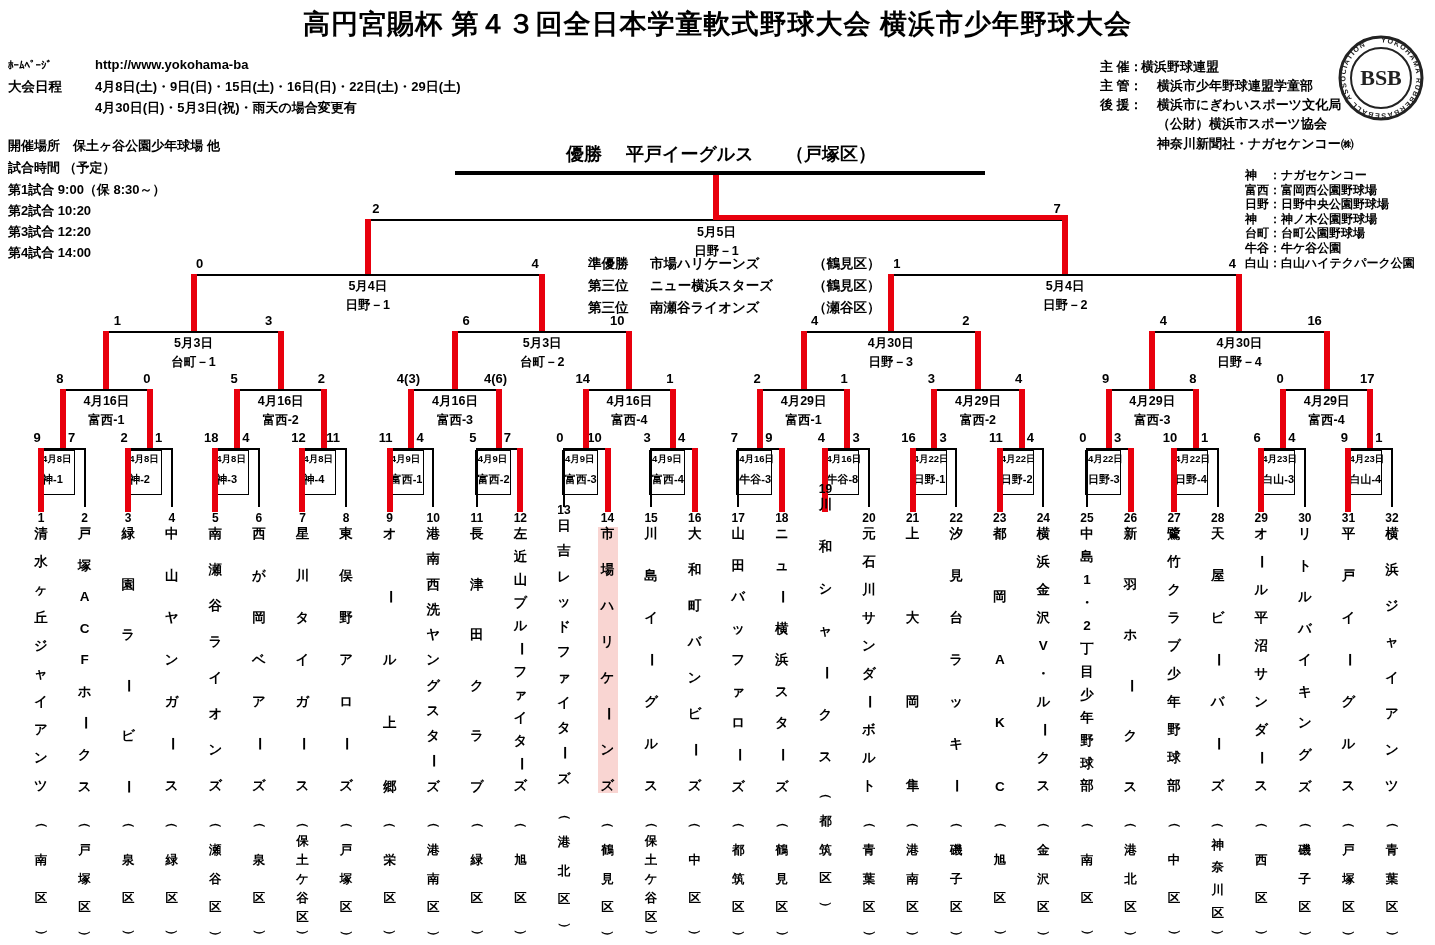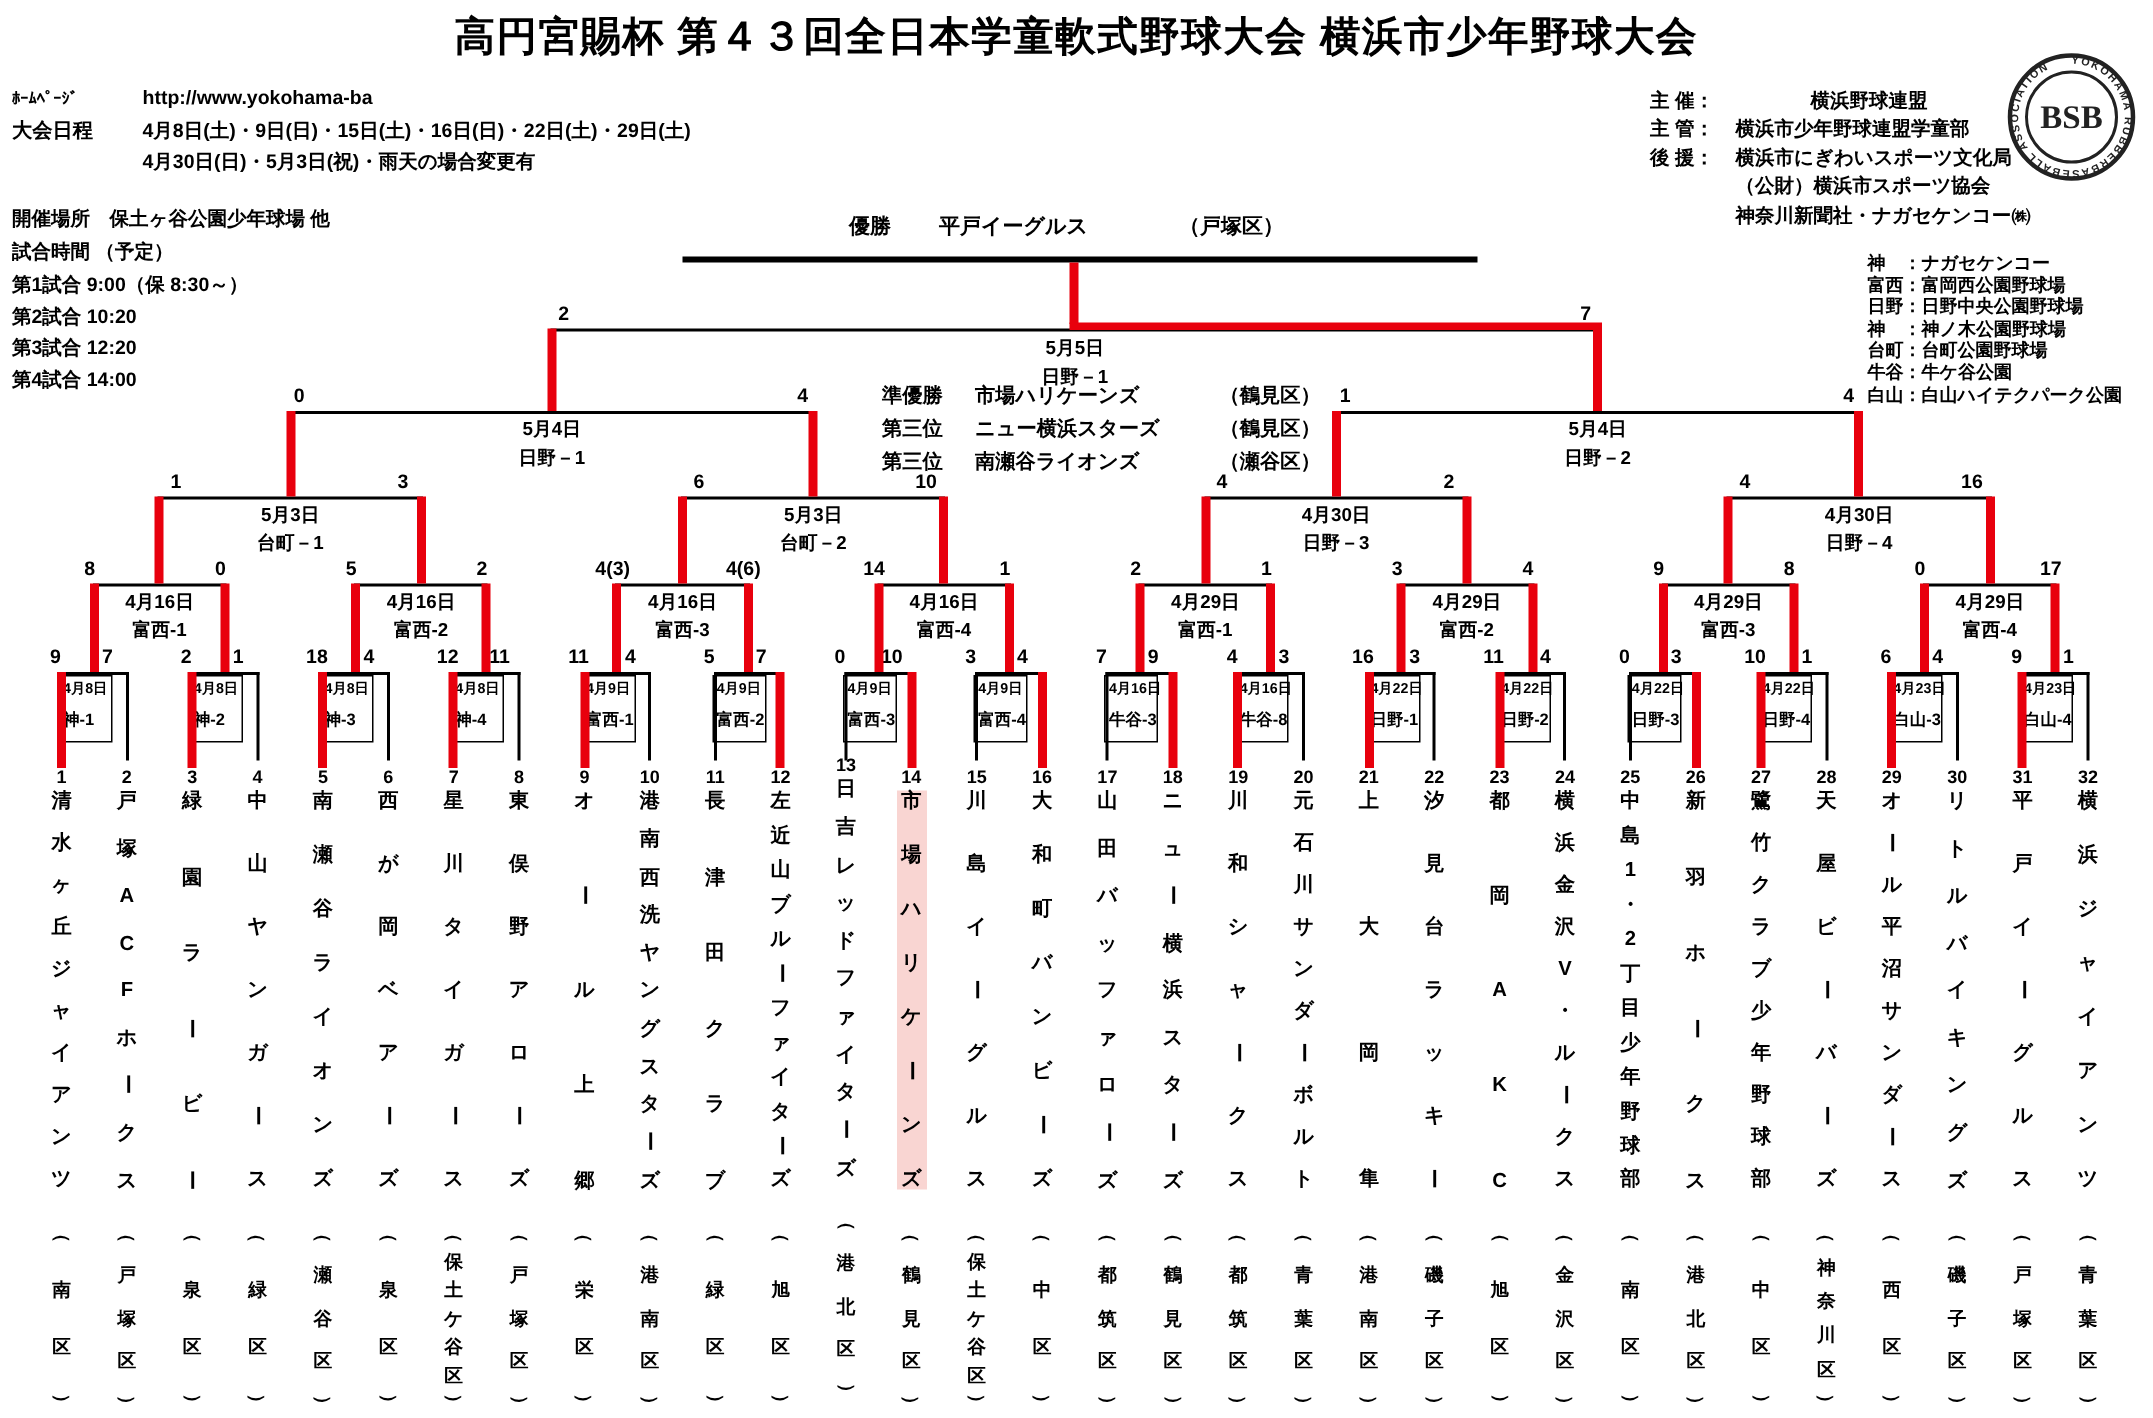--- a/index.html
+++ b/index.html
@@ -5,21 +5,21 @@
   html,body{margin:0;padding:0;background:#fff;}
   .sheet{position:relative;width:1435px;height:945px;background:#fff;overflow:hidden;
          font-family:"Liberation Sans","DejaVu Sans",sans-serif;color:#000;}
   .abs{position:absolute;white-space:nowrap;}
   .b{font-weight:bold;}
   .title{left:0;right:0;top:6px;text-align:center;font-size:27px;font-weight:bold;letter-spacing:1px;}
   .small{font-size:11px;}
   .info{font-size:13px;font-weight:bold;}
   .org-label{font-size:13px;font-weight:bold;}
   .legend-row{font-size:12px;font-weight:bold;line-height:14.6px;}
-  .champ-row{font-size:14px;font-weight:bold;text-align:right;}
+  .champ-row{font-size:18px;font-weight:bold;text-align:right;}
   .stand-row{font-size:13.5px;font-weight:bold;}
   .line{position:absolute;}
   .mlabel{position:absolute;transform:translateX(-50%);font-size:12.5px;font-weight:bold;
           white-space:nowrap;text-align:center;}
   .score{position:absolute;transform:translateX(-50%);font-size:13px;font-weight:bold;white-space:nowrap;}
   .r1box{position:absolute;width:36px;height:45px;border:1px solid #000;background:#fff;box-sizing:border-box;}
   .r1date{position:absolute;top:2px;left:2px;font-size:9.5px;font-weight:bold;white-space:nowrap;}
   .r1venue{position:absolute;top:21px;left:2px;font-size:11px;font-weight:bold;white-space:nowrap;}
   .tcol{position:absolute;width:32px;height:431px;display:flex;flex-direction:column;align-items:center;}
   .tnum{font-size:12px;font-weight:bold;height:15px;line-height:15px;}
@@ -45,21 +45,21 @@
   <div class="abs info" style="left:95px;top:99px;">4月30日(日)・5月3日(祝)・雨天の場合変更有</div>
 
   <div class="abs info" style="left:8px;top:137px;">開催場所　保土ヶ谷公園少年球場 他</div>
   <div class="abs info" style="left:8px;top:159px;">試合時間 （予定）</div>
   <div class="abs info" style="left:8px;top:181px;">第1試合  9:00（保 8:30～）</div>
   <div class="abs info" style="left:8px;top:202px;">第2試合 10:20</div>
   <div class="abs info" style="left:8px;top:223px;">第3試合 12:20</div>
   <div class="abs info" style="left:8px;top:244px;">第4試合 14:00</div>
 
   <div class="abs org-label" style="left:1100px;top:58px;">主 催：</div>
-  <div class="abs org-label" style="left:1207px;top:58px;">横浜野球連盟</div>
+  <div class="abs org-label" style="left:1141px;top:58px;">横浜野球連盟</div>
   <div class="abs org-label" style="left:1100px;top:77px;">主 管：</div>
   <div class="abs org-label" style="left:1157px;top:77px;">横浜市少年野球連盟学童部</div>
   <div class="abs org-label" style="left:1100px;top:96px;">後 援：</div>
   <div class="abs org-label" style="left:1157px;top:96px;">横浜市にぎわいスポーツ文化局</div>
   <div class="abs org-label" style="left:1157px;top:115px;">（公財）横浜市スポーツ協会</div>
   <div class="abs org-label" style="left:1157px;top:135px;">神奈川新聞社・ナガセケンコー㈱</div>
 
   <div class="abs" style="left:1336px;top:33px;">
     <svg width="90" height="90" viewBox="0 0 90 90">
       <circle cx="45" cy="45" r="41" fill="none" stroke="#222" stroke-width="3"></circle>
@@ -702,21 +702,21 @@
         <div class="vchar">ズ</div>
       </div>
       <div class="vbox vdist">
         <div class="vchar rot">（</div>
         <div class="vchar">鶴</div>
         <div class="vchar">見</div>
         <div class="vchar">区</div>
         <div class="vchar rot">）</div>
       </div>
     </div>
-    <div class="tcol" style="left: 809.44px; top: 511px;">
+    <div class="tcol" style="left: 809.44px; top: 482px;">
       <div class="tnum">19</div>
       <div class="vbox vname">
         <div class="vchar">川</div>
         <div class="vchar">和</div>
         <div class="vchar">シ</div>
         <div class="vchar">ャ</div>
         <div class="vchar rot">ー</div>
         <div class="vchar">ク</div>
         <div class="vchar">ス</div>
       </div>

